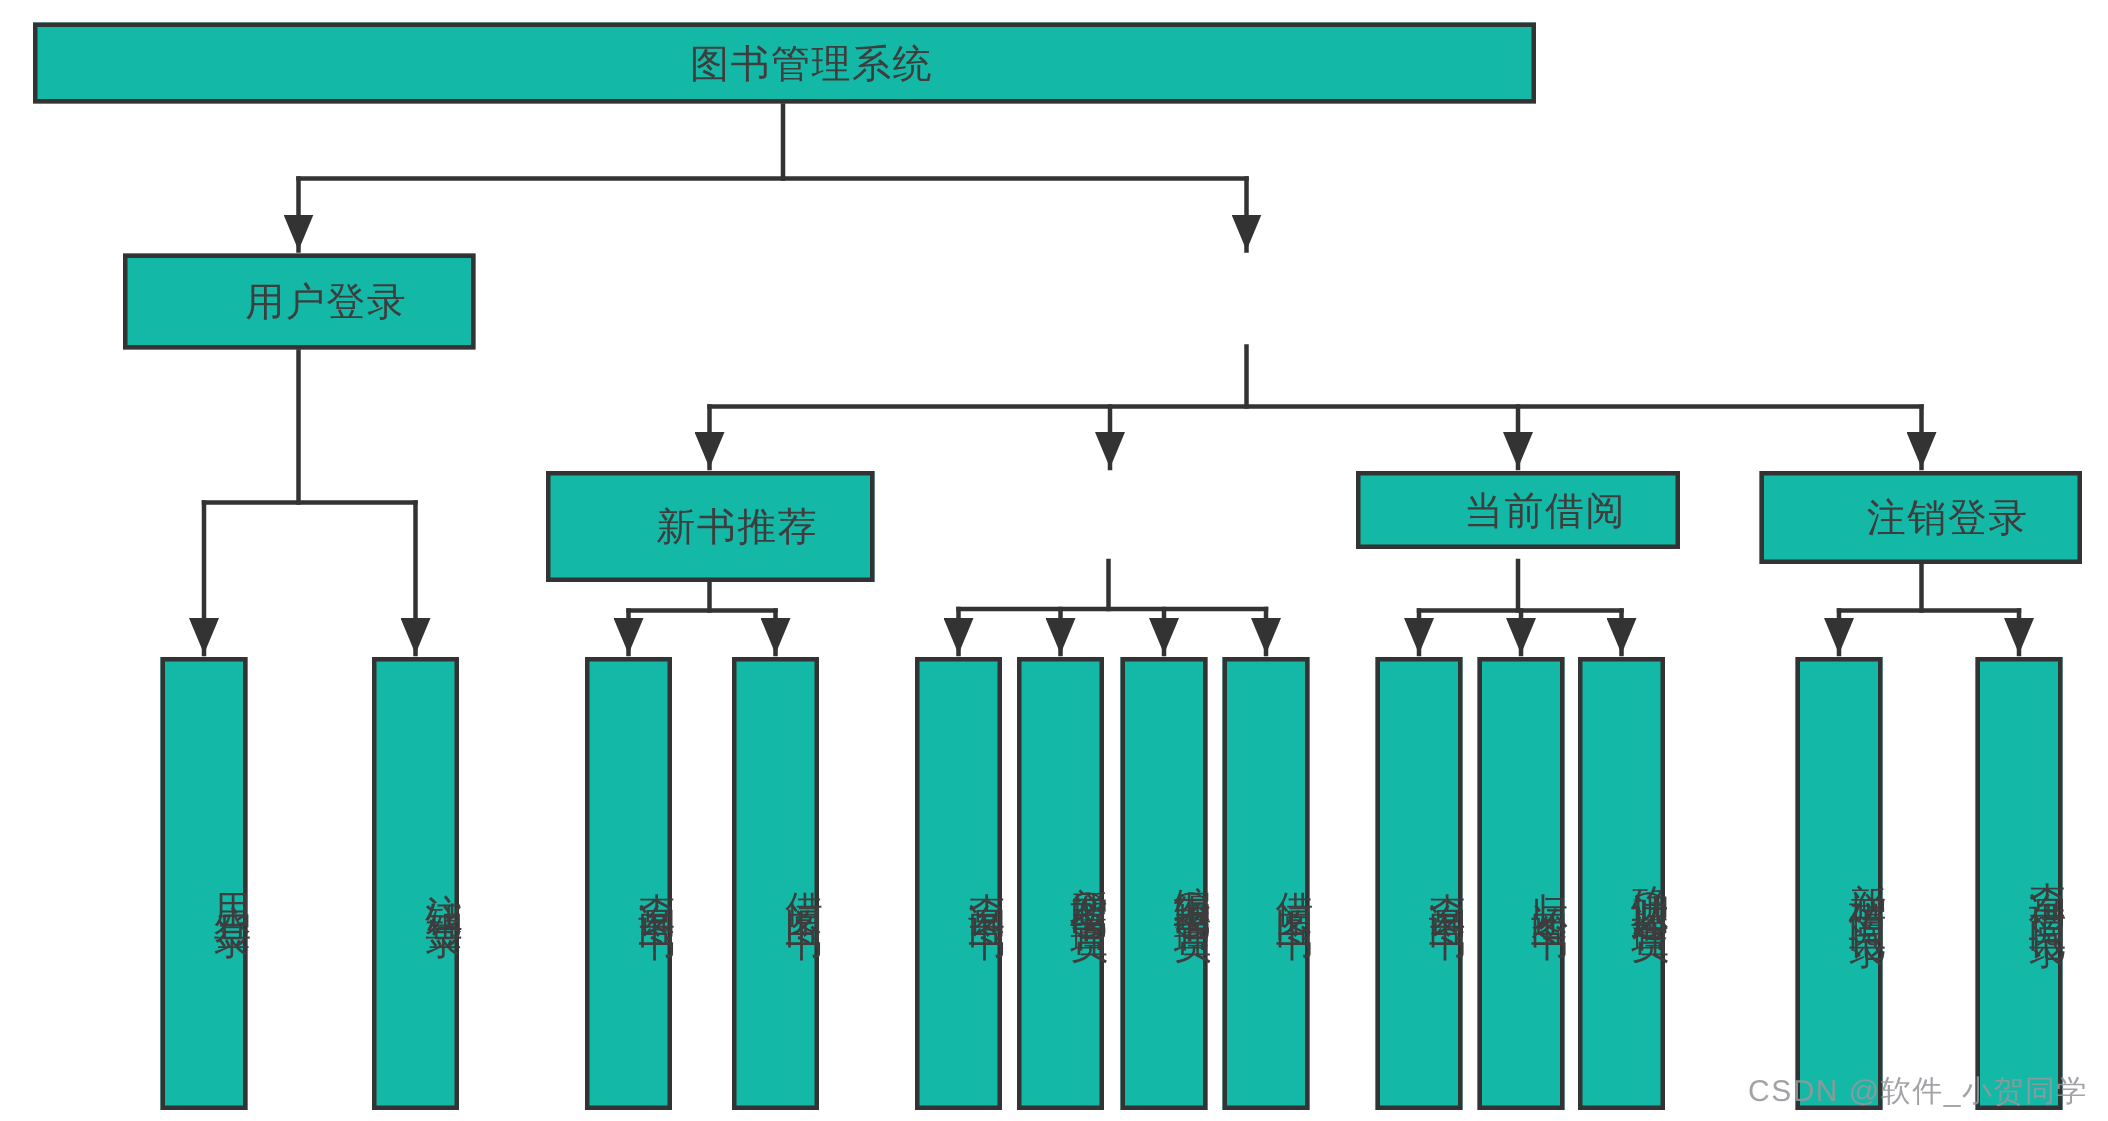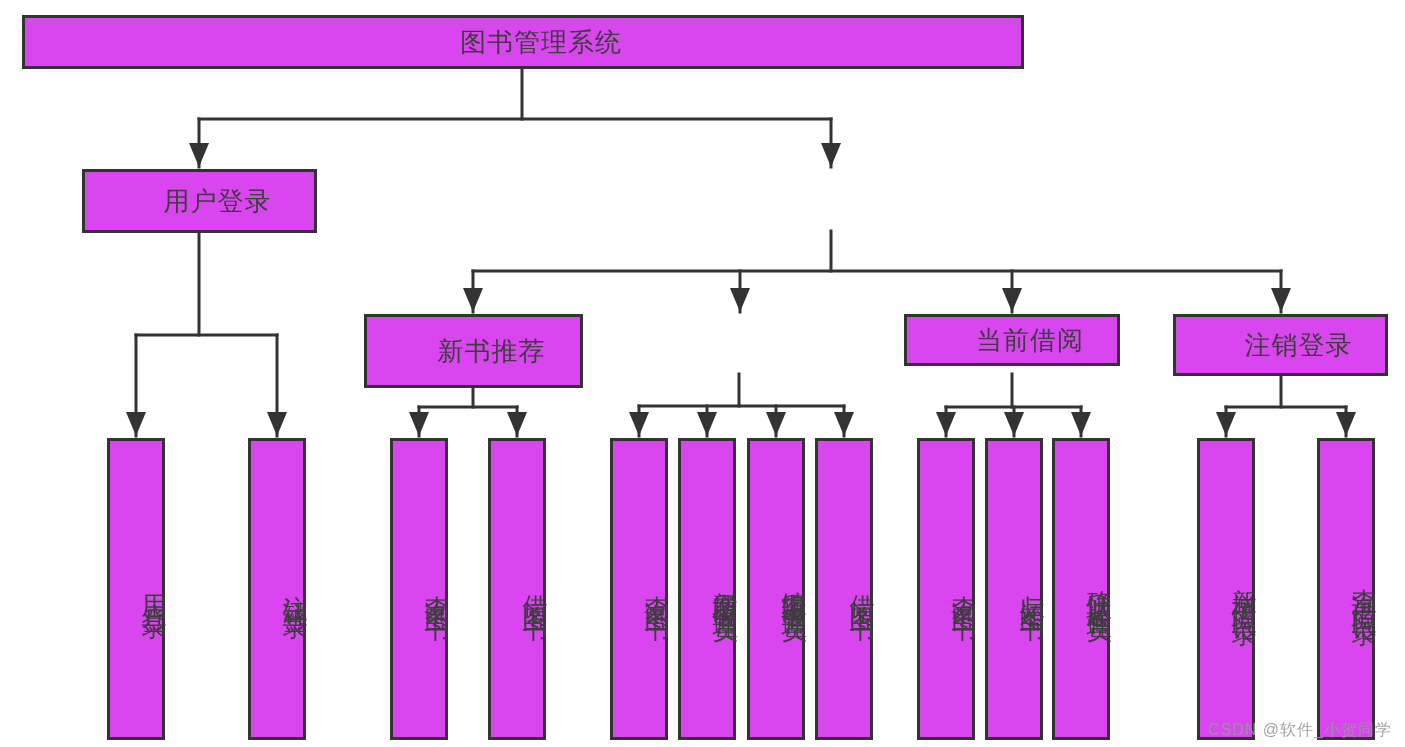--- a/index.html
+++ b/index.html
@@ -3,33 +3,33 @@
 <meta charset="utf-8">
 <style>
   html,body{margin:0;padding:0;background:#ffffff;}
   .canvas{
     position:relative;width:1405px;height:747px;background:#ffffff;overflow:hidden;
     font-family:"Liberation Sans","DejaVu Sans",sans-serif;
   }
   .wires{position:absolute;left:0;top:0;z-index:1;pointer-events:none;}
   .box{
     position:absolute;box-sizing:border-box;z-index:2;
-    border:3px solid #333333;background:#d946ef;
+    border:3px solid #333333;background:#14b8a6;
     display:flex;align-items:center;justify-content:center;padding-left:36px;
   }
   .hl{
     font-size:26px;color:#3d3d3d;letter-spacing:1px;line-height:1;white-space:nowrap;
   }
   .vl{
     writing-mode:vertical-rl;text-orientation:mixed;
     font-size:25px;color:#3d3d3d;letter-spacing:7px;line-height:1;
   }
   .watermark{
     position:absolute;right:13px;bottom:6px;z-index:5;
-    font-size:16px;color:#97979b;opacity:0.88;letter-spacing:1px;white-space:nowrap;
+    font-size:20px;color:#97979b;opacity:0.88;letter-spacing:1px;white-space:nowrap;
   }
 </style>
 </head>
 <body>
 
 <div class="canvas">
 
   <svg class="wires" width="1405" height="747" viewBox="0 0 1405 747">
     <defs>
       <marker id="ah" viewBox="0 0 24 20" refX="24" refY="10" markerWidth="24" markerHeight="20" orient="auto" markerUnits="userSpaceOnUse">

